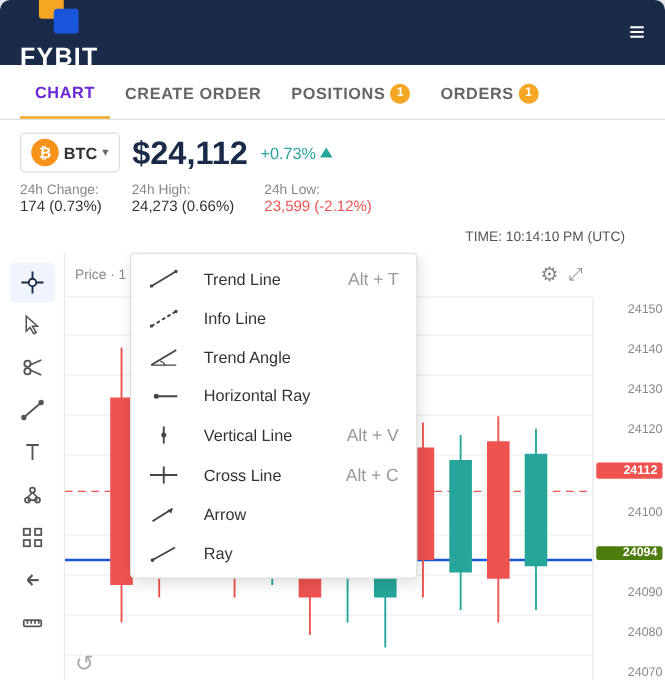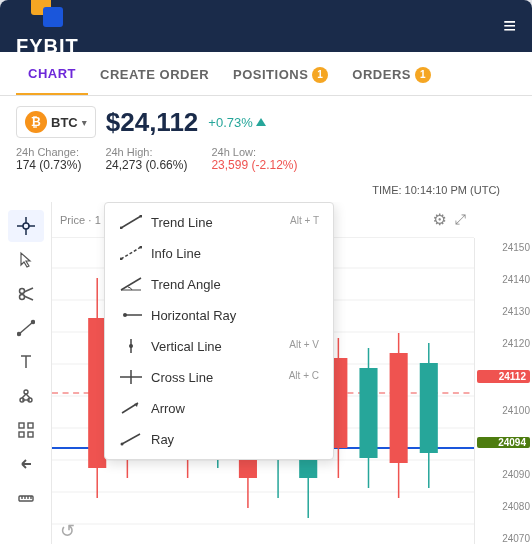--- a/index.html
+++ b/index.html
@@ -213,41 +213,41 @@
       background: #fff;
       border: 1px solid #ddd;
       border-radius: 4px;
       box-shadow: 2px 4px 12px rgba(0,0,0,0.12);
       width: 230px;
       z-index: 100;
       padding: 4px 0;
     }
     .menu-item {
       display: flex;
-      align-items: flex-start;
+      align-items: center;
       padding: 8px 14px;
       cursor: pointer;
-      gap: 8px;
+      gap: 20px;
       position: relative;
     }
     .menu-item-icon {
       width: 24px;
       display: flex;
       align-items: center;
       justify-content: center;
       color: #444;
       flex-shrink: 0;
     }
     .menu-item-label {
       font-size: 13px;
       color: #333;
       flex: 1;
     }
     .menu-item-shortcut {
-      font-size: 10px;
+      font-size: 14px;
       color: #999;
     }
     
     .chart-visual {
       width: 100%;
       height: 100%;
       position: relative;
       background: #fff;
     }
     .price-tick {

